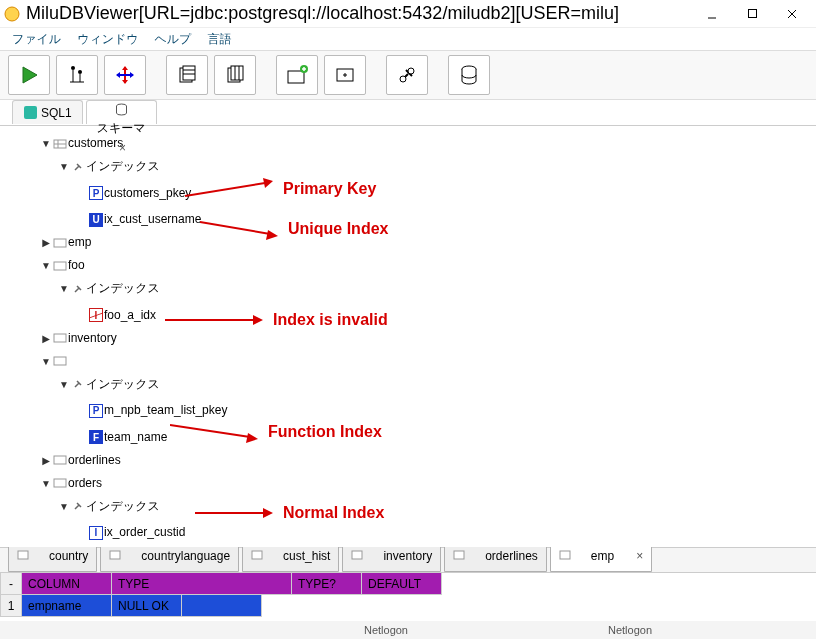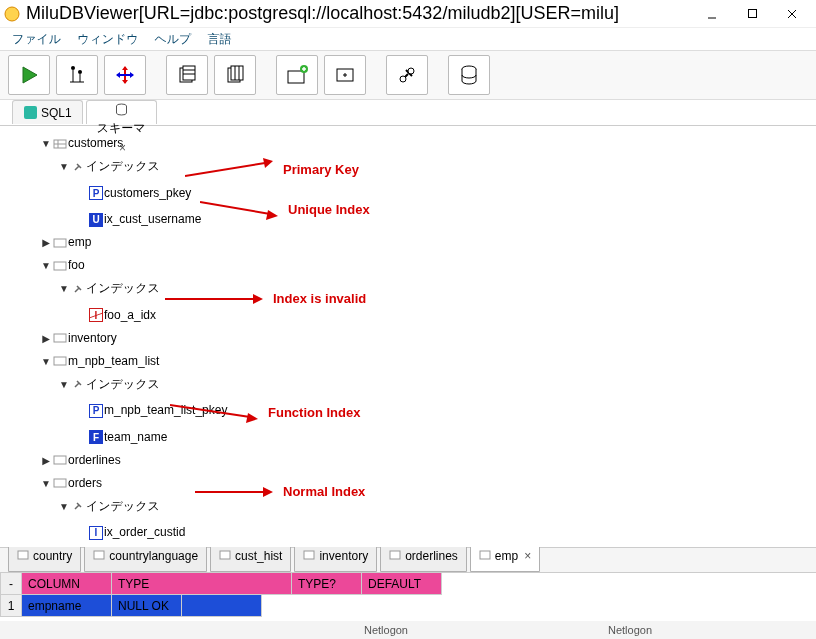--- a/index.html
+++ b/index.html
@@ -37,32 +37,32 @@
 .tree-pane .lbl { font-size: 12px; color: #000; }
 
 .badge { width: 14px; height: 14px; border: 1px solid; display: inline-flex; align-items: center; justify-content: center; font-weight: bold; font-size: 10px; font-family: Arial, sans-serif; background: #fff; }
 .badge-P { color: #1a3ccc; border-color: #1a3ccc; }
 .badge-U { color: #fff; background: #1a3ccc; border-color: #1a3ccc; }
 .badge-F { color: #fff; background: #1a3ccc; border-color: #1a3ccc; }
 .badge-I { color: #1a3ccc; border-color: #1a3ccc; }
 .badge-X { color: #cc1a1a; border-color: #cc1a1a; position: relative; }
 .badge-X::after { content: ""; position: absolute; left: -1px; right: -1px; top: 50%; border-top: 1px solid #cc1a1a; transform: rotate(-20deg); }
 
-.ann { position: absolute; color: #d60000; font-size: 13px; font-weight: 600; pointer-events: none; display: flex; align-items: center; gap: 8px; }
+.ann { position: absolute; color: #d60000; font-size: 16px; font-weight: 600; pointer-events: none; display: flex; align-items: center; gap: 8px; margin-top: 20px; }
 .ann svg { display: block; }
 
 .tabs-bottom { height: 26px; border-top: 1px solid #ccc; border-bottom: 1px solid #ccc; display: flex; align-items: flex-end; padding-left: 8px; background: #f5f5f5; }
-.tabs-bottom .tab { height: 32px; padding: 2px 8px; border: 1px solid #b0b0b0; background: #eee; font-size: 12px; display: flex; align-items: center; gap: 4px; margin-right: 3px; border-top-left-radius: 3px; border-top-right-radius: 3px; }
+.tabs-bottom .tab { height: 32px; padding: 2px 8px; border: 1px solid #b0b0b0; background: #eee; font-size: 12px; display: flex; align-items: center; gap: 20px; margin-right: 3px; border-top-left-radius: 3px; border-top-right-radius: 3px; }
 .tabs-bottom .tab.active { background: #fff; }
 .tabs-bottom .tab .close { font-size: 12px; color: #555; margin-left: 2px; }
 
 .grid { display: flex; flex-direction: column; }
 .grid .hdr, .grid .data-row { display: flex; height: 22px; align-items: stretch; }
 .grid .cell { border: 1px solid #ccc; border-left: none; border-top: none; padding: 2px 6px; display: flex; align-items: center; font-size: 12px; background: #1d4ed8; }
-.grid .hdr .cell { background: #ec4899; font-weight: normal; }
+.grid .hdr .cell { background: #a21caf; font-weight: normal; }
 .grid .cell.rownum { width: 22px; justify-content: center; background: #efefef; border-left: 1px solid #ccc; }
 .grid .cell.c1 { width: 90px; }
 .grid .cell.c2 { width: 180px; }
 .grid .cell.c3 { width: 70px; }
 .grid .cell.c4 { width: 80px; }
 
 .statusbar { position: absolute; bottom: 0; left: 0; right: 0; height: 18px; background: #f4f4f4; font-size: 11px; color: #555; display: flex; align-items: center; padding: 0 6px; gap: 200px; overflow: hidden; justify-content: center; }
 </style>
 </head>
 <body>
@@ -292,21 +292,20 @@
       <span class="lbl">inventory</span>
     </span></li>
     <li>
       <span class="row">
         <span class="arrow exp"></span>
         <span class="icn">
             <svg width="14" height="14" viewBox="0 0 14 14">
               <rect x="1" y="3" width="12" height="8" fill="#fff" stroke="#999"></rect>
             </svg>
           </span>
-        <span class="lbl">m_npb_team_list</span>
       </span>
       <ul>
         <li>
           <span class="row">
             <span class="arrow exp"></span>
             <span class="icn">
                 <svg width="14" height="14" viewBox="0 0 14 14">
                   <path d="M4 10 L8 6 M6 4 L10 8" stroke="#666" stroke-width="1.5"></path>
                 </svg>
               </span>

